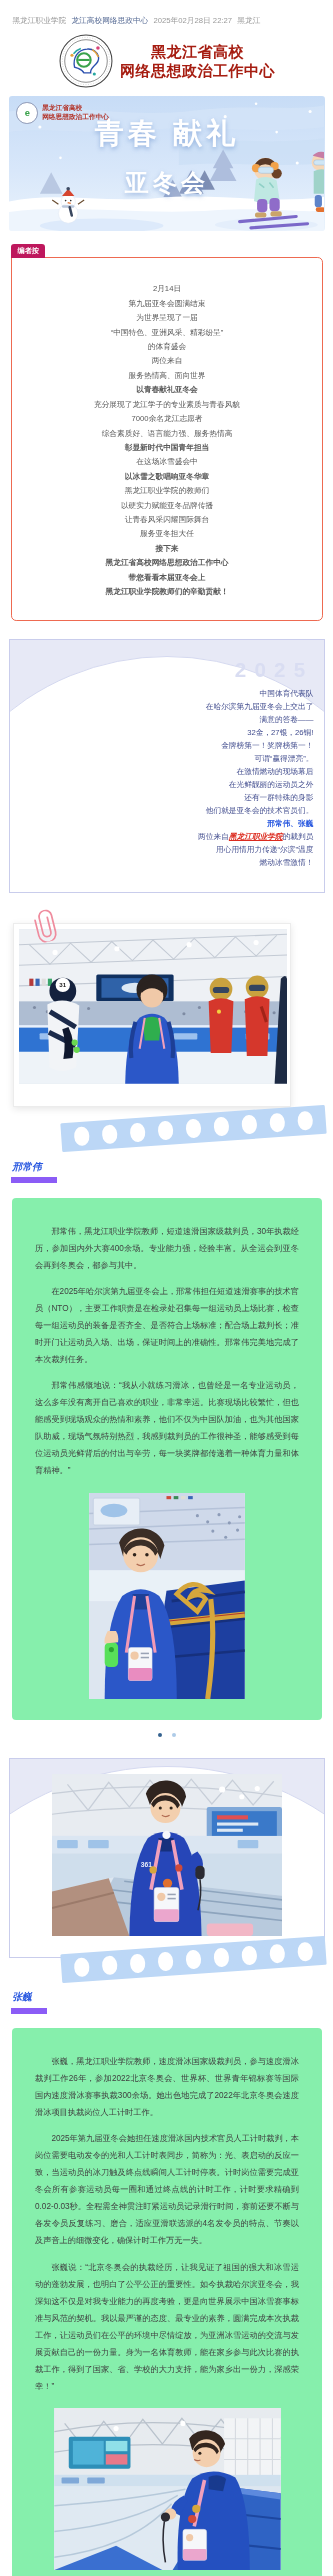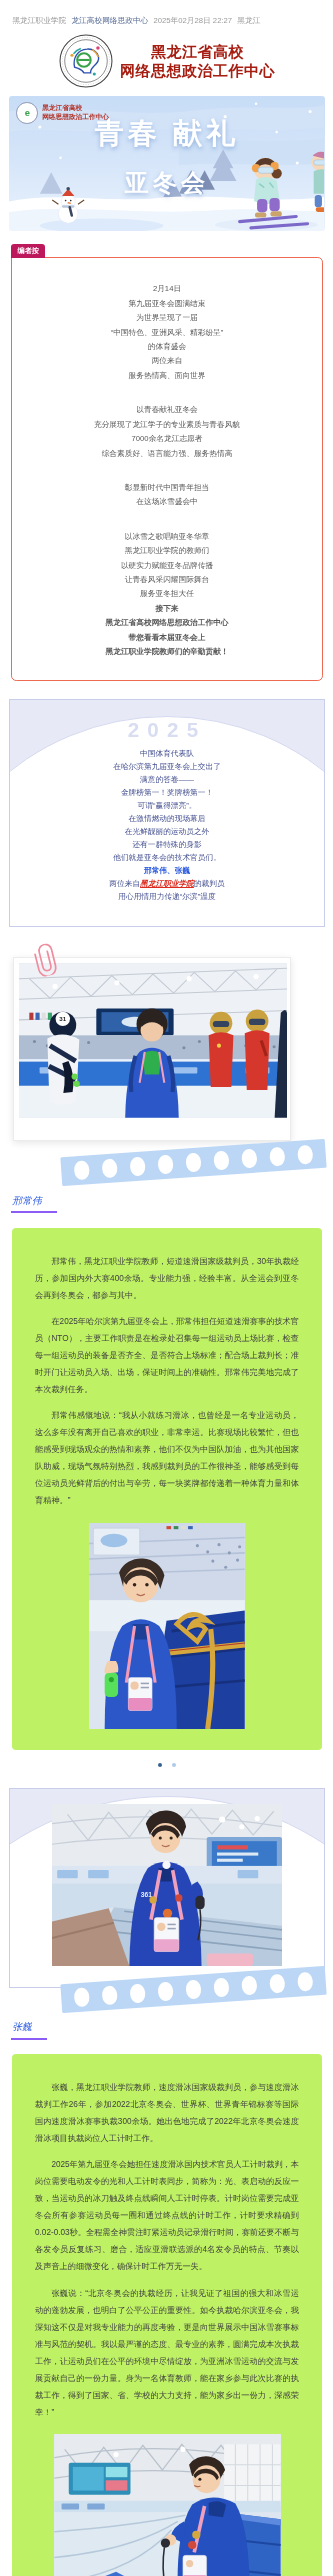--- a/index.html
+++ b/index.html
@@ -28,29 +28,29 @@
           text-shadow:0 1.5px 4.1px rgba(96,136,200,.55);letter-spacing:4.1px;}
   .slogan1{top:18px;font-size:29px;}
   .slogan2{top:71px;font-size:24px;}
 
   
   .editor-wrap{margin:12.4px 11.3px 0 11.3px;}
   .editor-tab{display:inline-block;background:#be185d;color:#fff;font-size:7.2px;font-weight:700;
           padding:2.1px 6.2px;border-radius:3.1px 3.1px 0 0;position:relative;top:0.5px;}
   .editor-box{border:0.5px solid #ee6a51;border-radius:0 5.2px 5.2px 5.2px;padding:24px 9.3px 20.6px 9.3px;text-align:center;}
   .editor-box .cline{font-size:7.7px;line-height:14.4px;color:#595959;}
-  .l-strong{color:#1f1f1f;font-weight:400;margin-top:20px;}
+  .l-strong{color:#1f1f1f;font-weight:700;}
   .l-blue{color:#2a59e0;font-weight:700;}
 
   
   .lav-box{position:relative;margin:18.5px 9.3px 0 9.3px;background:#e7e9f6;border:0.5px solid #c9cdec;
           overflow:hidden;text-align:center;}
   .lav-box .arch{position:absolute;left:50%;transform:translateX(-50%);top:15.5px;width:505px;height:505px;
           background:#fff;border:0.5px solid #d5d9f0;border-radius:50%;}
-  .lav-inner{position:relative;z-index:1;padding:17.5px 10.3px 23px 10.3px;}
+  .lav-inner{position:relative;z-index:1;padding:17.5px 10.3px 23px 10.3px;text-align:right;}
   .watermark{color:#d9ddf2;font-size:20.6px;font-weight:700;letter-spacing:8.2px;margin-bottom:5.2px;}
   .lav-inner .cline{font-size:7.7px;line-height:13px;color:#434e8f;}
   .names-line{font-size:7.7px;line-height:13px;color:#2a59e0;font-weight:700;}
   .ref-line{font-size:7.7px;line-height:13px;color:#434e8f;}
   .ref-highlight{color:#dc2a1e;font-weight:700;font-style:italic;text-decoration:underline;}
 
   
   .photo-card{position:relative;margin:30px 13px 0 13px;width:278px;background:#fff;border:0.5px solid #ececec;
           box-shadow:0 1.5px 7.2px rgba(0,0,0,.10);padding:5.2px 5.2px 21.6px 5.2px;box-sizing:border-box;}
   .paperclip{position:absolute;left:20.6px;top:-14.4px;z-index:4;}
@@ -58,23 +58,23 @@
   .photo{display:block;overflow:hidden;background:#dde6f0;}
   .photo svg{display:block;}
 
   
   .strip{width:265px;height:29px;background:#bcd7f6;border-radius:1.5px;display:flex;align-items:center;
          justify-content:space-evenly;transform:rotate(-4deg);margin:7.2px 0 0 61px;}
   .strip .hole{width:15.5px;height:18.5px;background:#fff;border-radius:50%;}
   .strip2{margin-top:-13.4px;position:relative;z-index:2;}
 
   
-  .profile-heading{margin:17.5px 0 0 11.3px;display:inline-block;color:#2a59e0;font-size:9.8px;font-weight:400;
-         font-style:italic;padding:0 15.5px 3.6px 1px;border-bottom:2px solid #8b5cf6;}
-  .gray-box{margin:14.4px 12px 0 12px;background:#bef264;border-radius:4.1px;padding:25px 23px 18.5px 23px;}
+  .profile-heading{margin:17.5px 0 0 11.3px;display:inline-block;color:#2a59e0;font-size:9.8px;font-weight:700;
+         font-style:italic;padding:0 15.5px 3.6px 1px;border-bottom:6px solid #8b5cf6;}
+  .gray-box{margin:14.4px 12px 0 12px;background:#86efac;border-radius:4.1px;padding:25px 23px 18.5px 23px;}
   .gray-box p{margin:0 0 9.3px 0;font-size:8.2px;line-height:17px;color:#3f3f3f;text-align:justify;text-indent:2em;}
   .gray-box .photo{margin:13.4px auto 3.1px auto;}
 
   
   .dots{text-align:center;margin:10.3px 0 9.3px 0;}
   .dots .dot{display:inline-block;width:4.1px;height:4.1px;border-radius:50%;margin:0 3.6px;}
   .dot-active{background:#35628f;}
   .dot-idle{background:#aecbe8;}
 </style>
 </head>
@@ -219,33 +219,35 @@
   </div>
 
   <div class="lav-box">
     <div class="arch"></div>
     <div class="lav-inner">
       <div class="watermark">2025</div>
       <div>
           <div class="cline">中国体育代表队</div>
           <div class="cline">在哈尔滨第九届亚冬会上交出了</div>
           <div class="cline">满意的答卷——</div>
+          <div class="cline">32金，27银，26铜!</div>
           <div class="cline">金牌榜第一！奖牌榜第一！</div>
           <div class="cline">可谓“赢得漂亮”。</div>
           <div class="cline">在激情燃动的现场幕后</div>
           <div class="cline">在光鲜靓丽的运动员之外</div>
           <div class="cline">还有一群特殊的身影</div>
           <div class="cline">他们就是亚冬会的技术官员们。</div>
         </div>
       <div class="names-line">邢常伟、张巍</div>
       <div class="ref-line">
         <span>两位来自</span><span class="ref-highlight">黑龙江职业学院</span><span>的裁判员</span>
       </div>
       <div>
           <div class="cline">用心用情用力传递“尔滨”温度</div>
+          <div class="cline">燃动冰雪激情！</div>
         </div>
     </div>
   </div>
 
   <div class="photo-card">
     <span class="paperclip">
       <svg width="20.6" height="32" viewBox="0 0 34 56" style="transform:rotate(-14deg);">
         <path d="M24 14 v26 a7 7 0 0 1 -14 0 V12 a11 11 0 0 1 22 0 v30 a15 15 0 0 1 -30 0 V14" fill="none" stroke="#ef8c9e" stroke-width="3" stroke-linecap="round"></path>
       </svg>
     </span>

